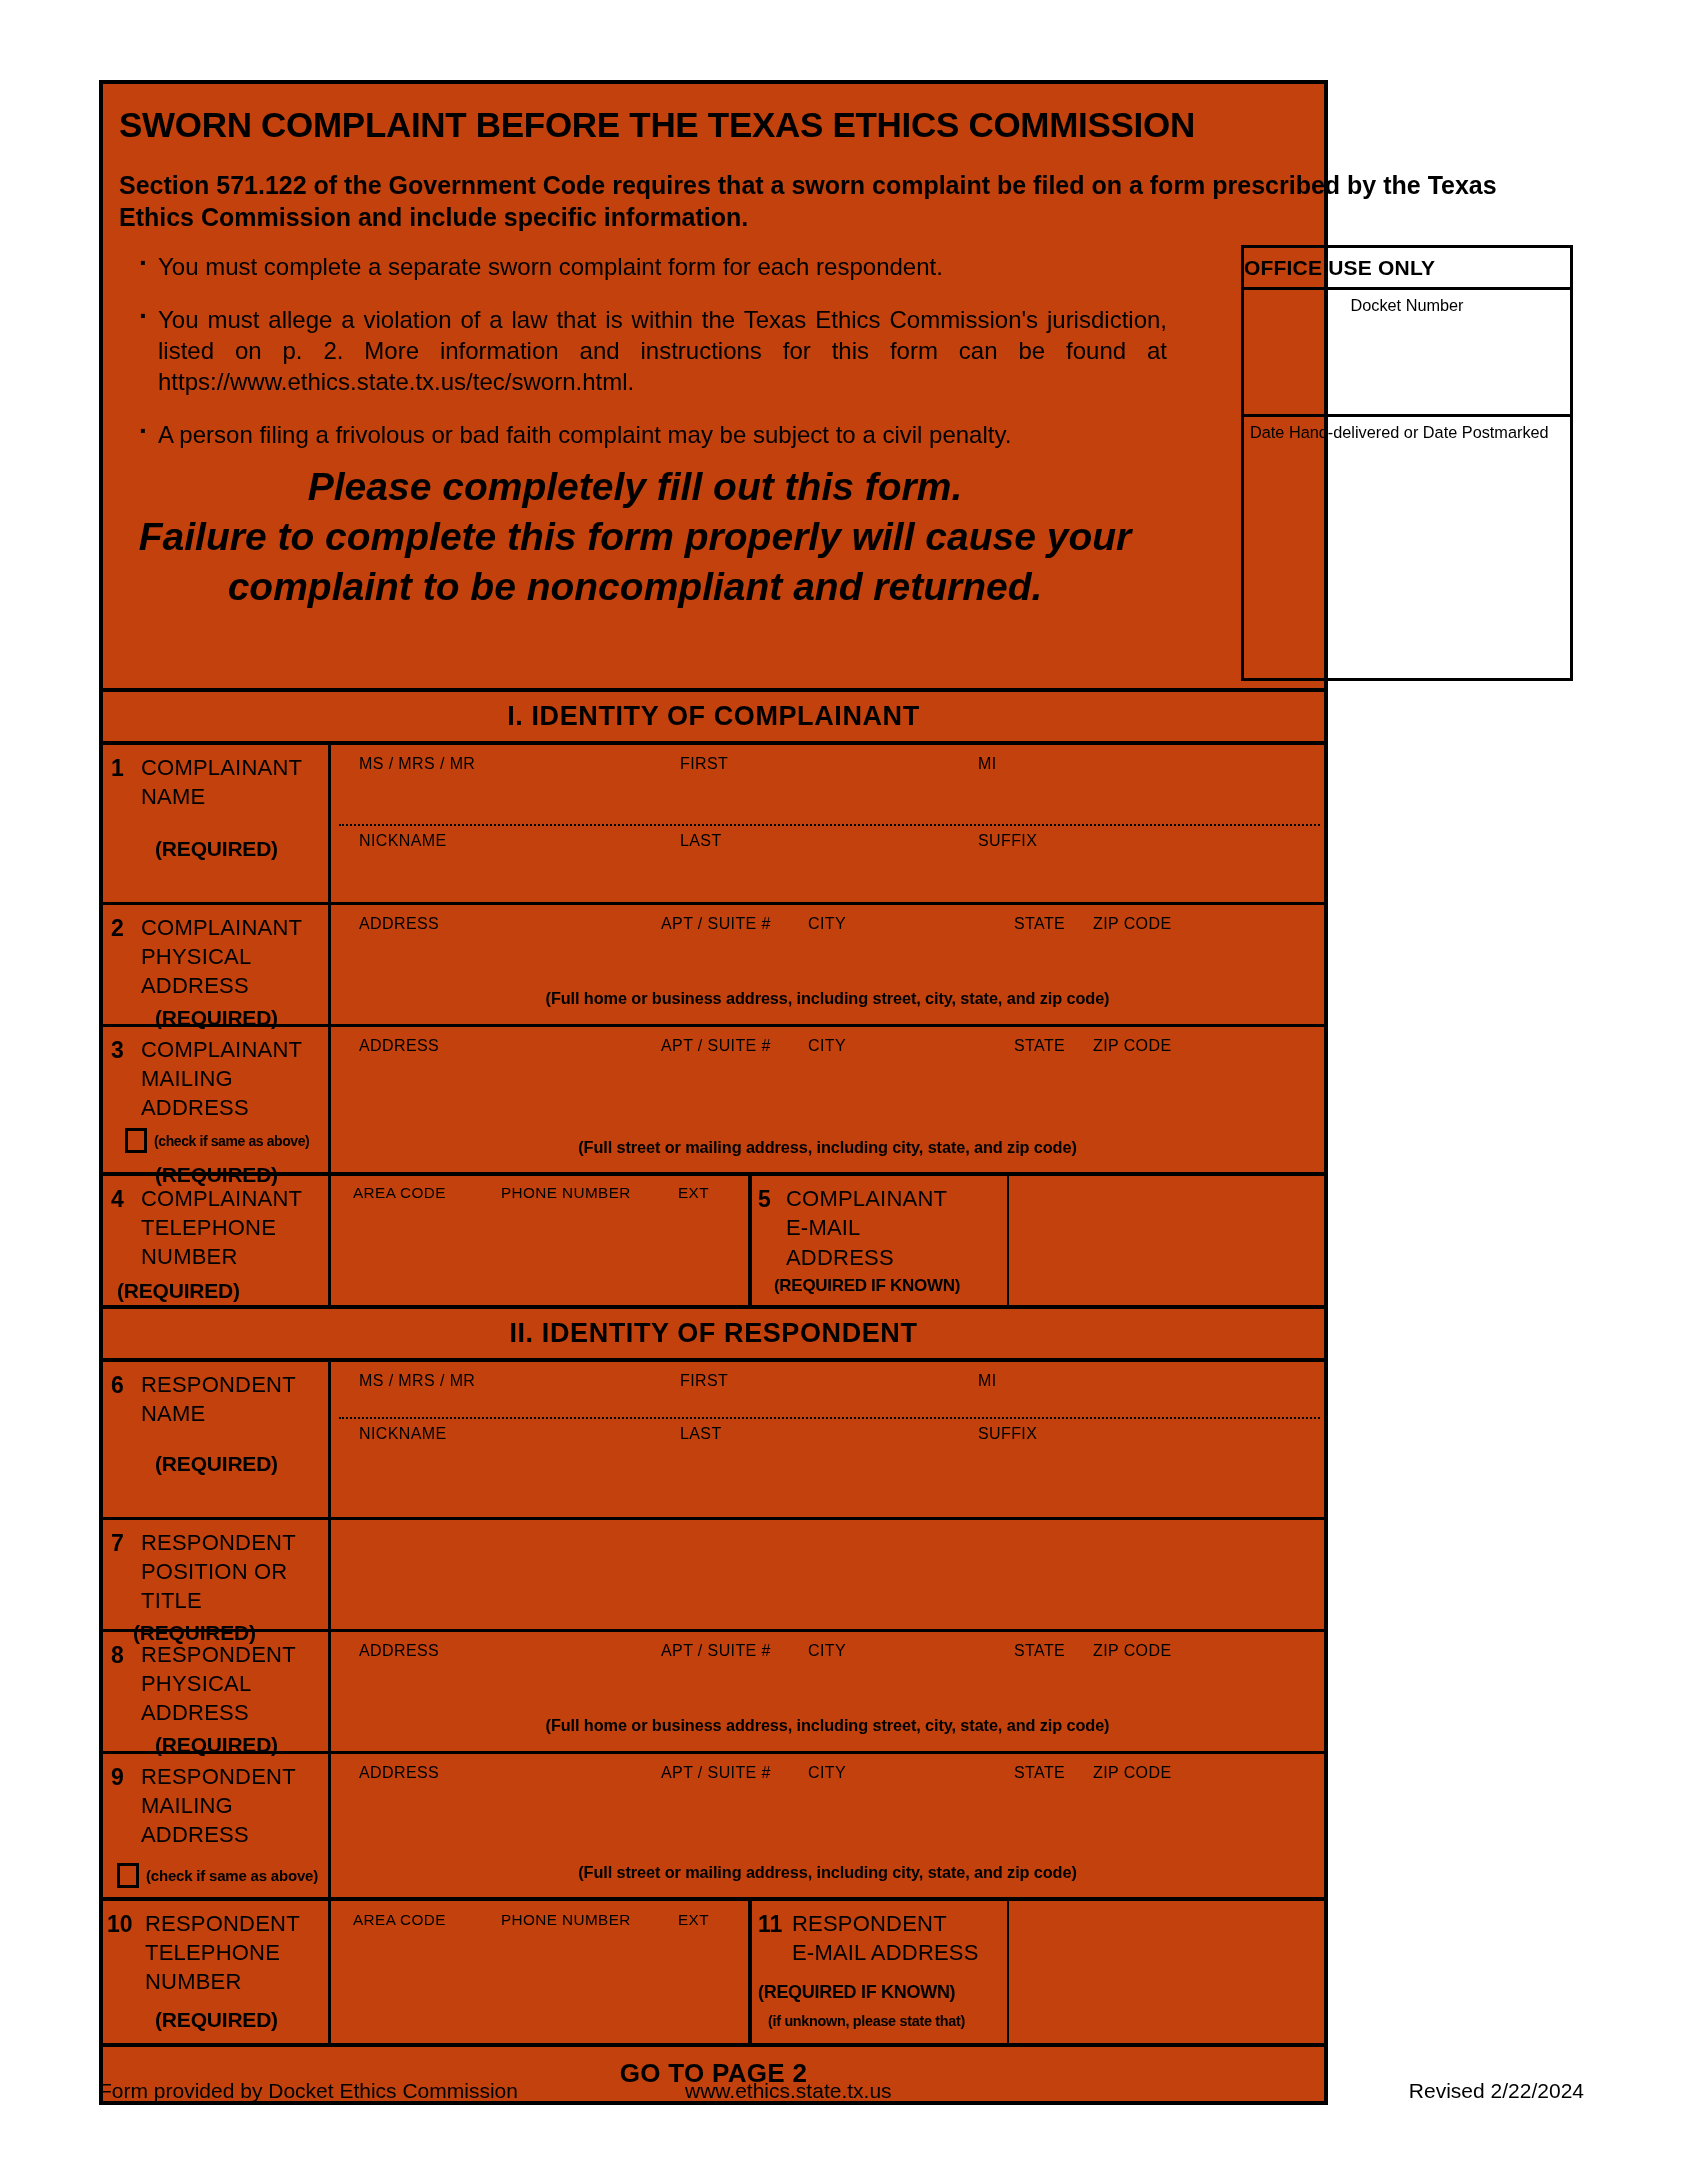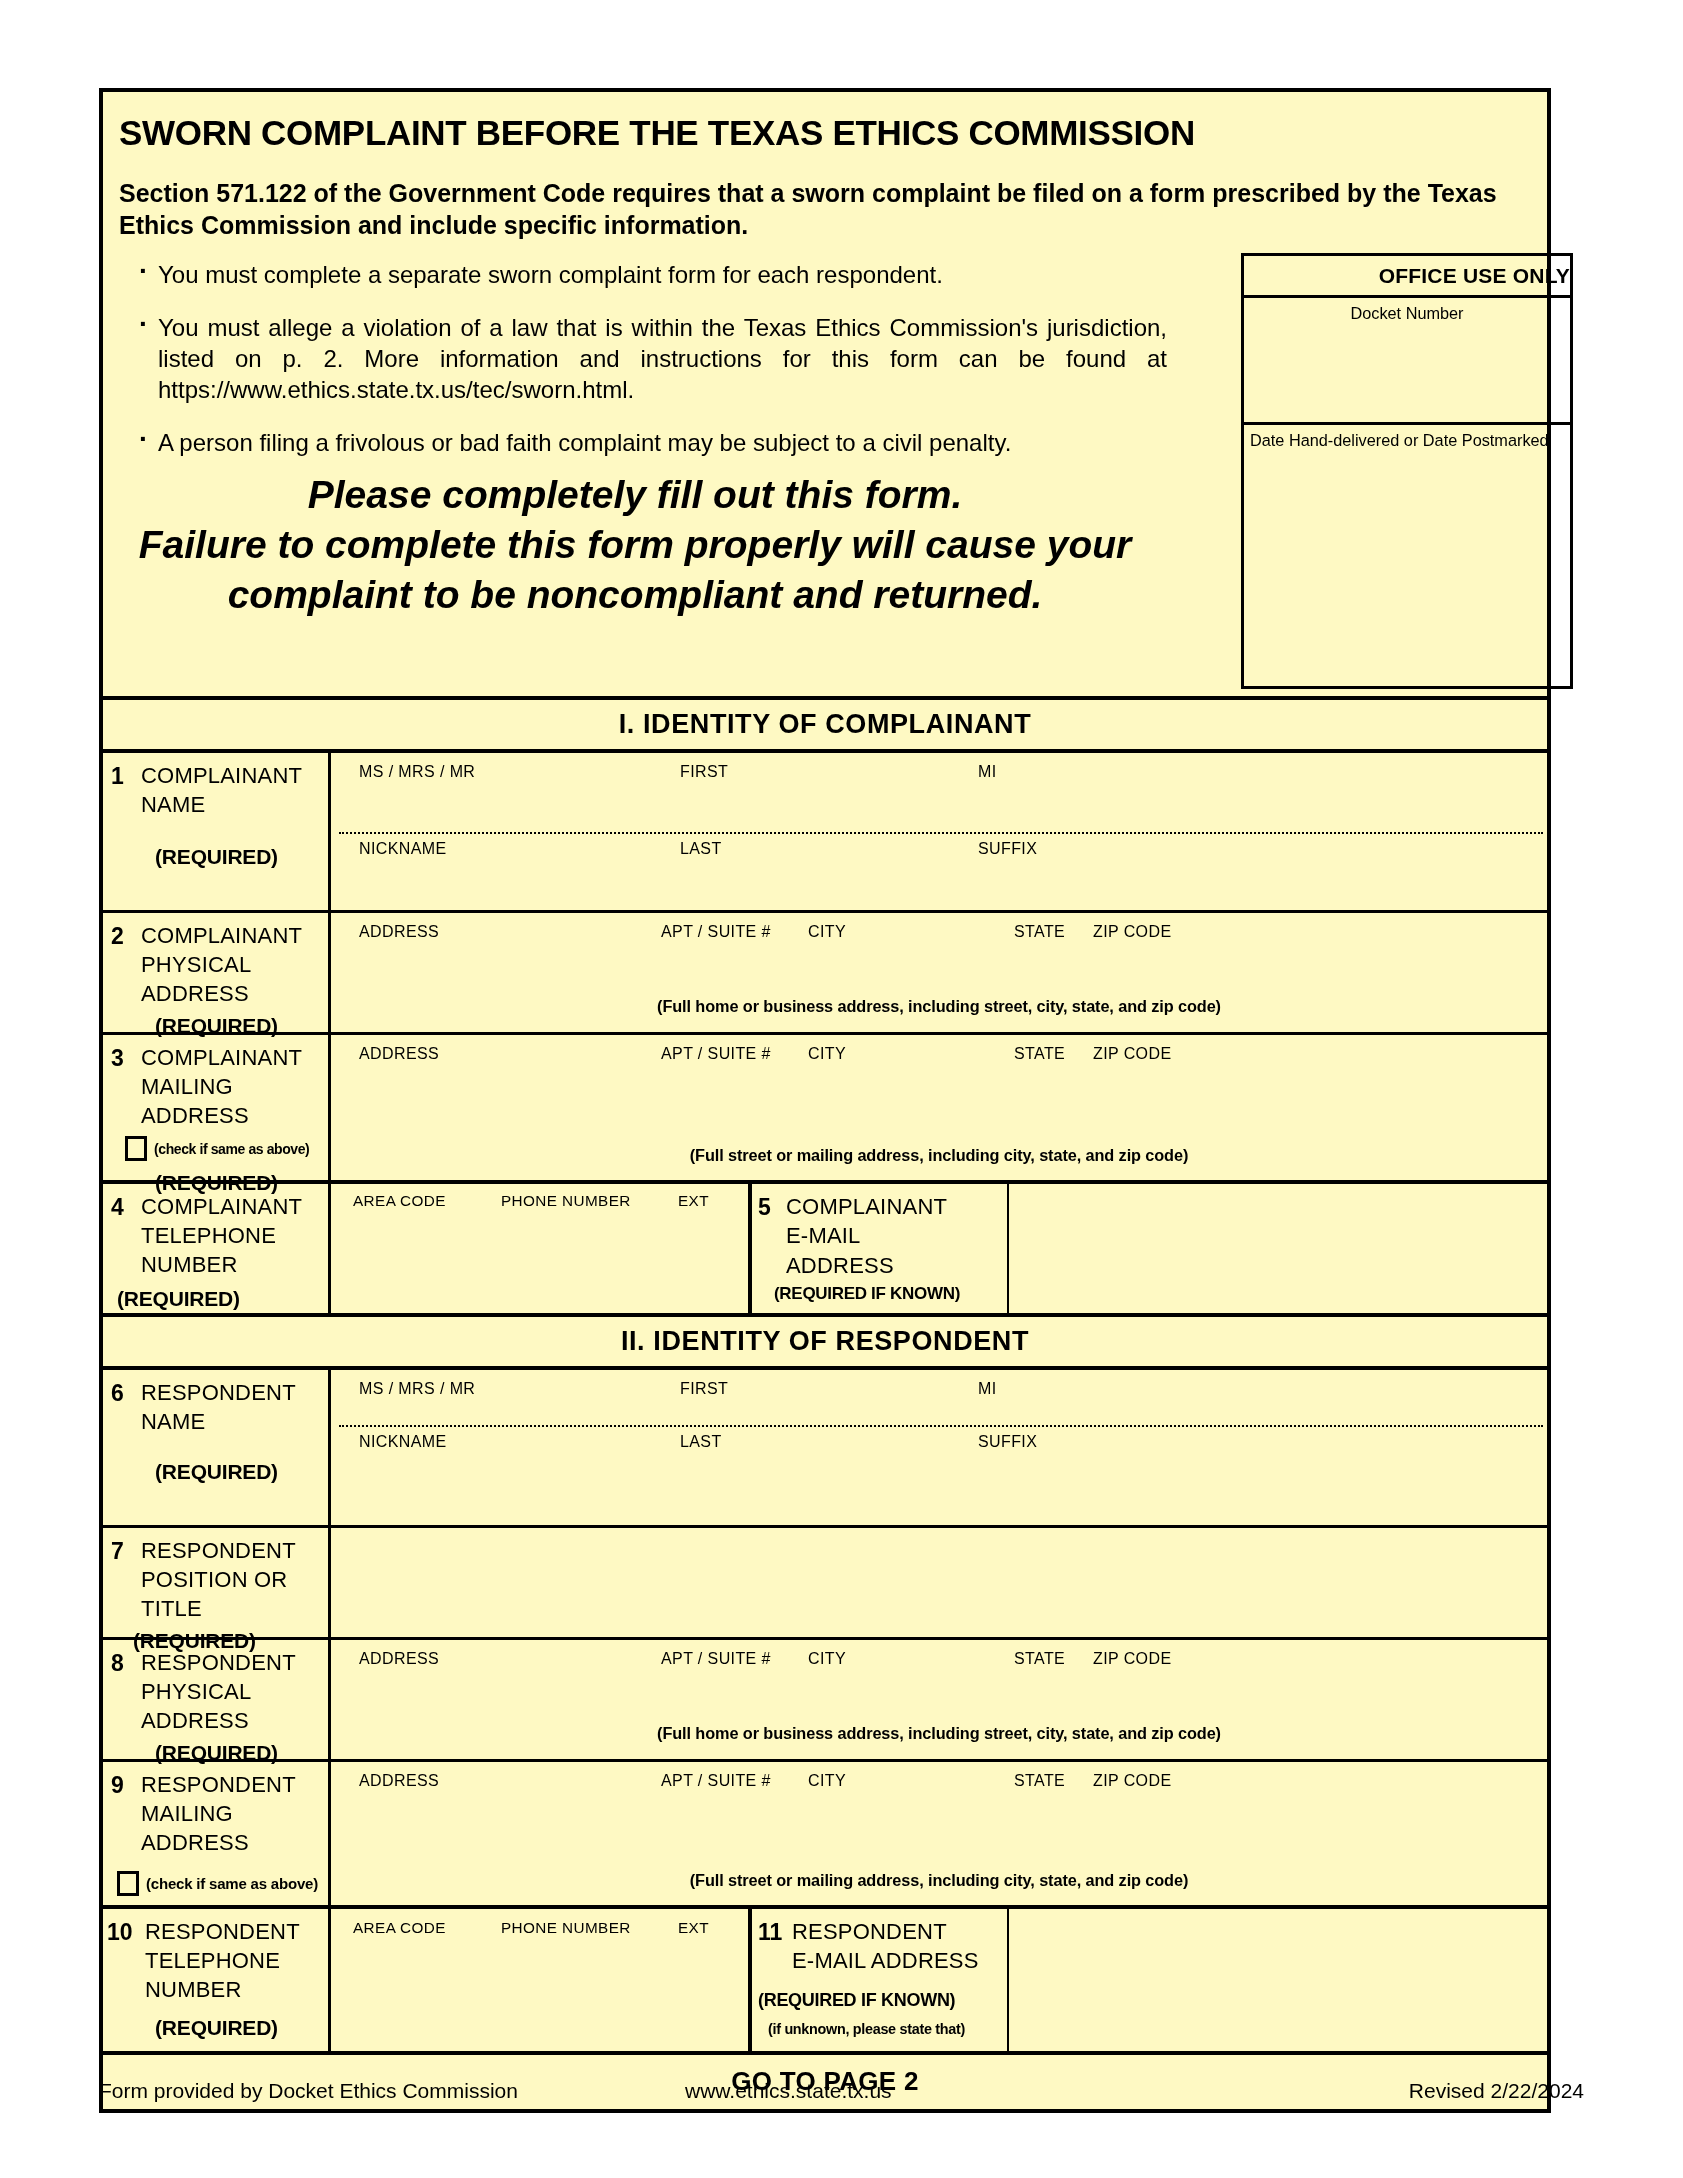--- a/index.html
+++ b/index.html
@@ -20,25 +20,25 @@
     position: absolute;
     left: 0; top: 0;
     width: 1683px;
     height: 2178px;
   }
 
   
   .form-frame {
     position: absolute;
     left: 99px;
-    top: 88px;
-    width: 1452px;          
+    top: 80px;
+    width: 1229px;          
     border: 4px solid #000;
     box-sizing: border-box;
-    background: #fef9c3;
+    background: #c2410c;
   }
 
   
   .header-block {
     position: relative;
     padding: 0;
     height: 582px;
     box-sizing: border-box;
   }
 
@@ -98,21 +98,21 @@
   .office-box {
     position: absolute;
     left: 1138px;           
     top: 139px;
     width: 332px;
     height: 436px;
     border: 3px solid #000;
     box-sizing: border-box;
   }
   .office-title {
-    text-align: right;
+    text-align: left;
     font-size: 21px;
     font-weight: bold;
     padding: 8px 0 7px 0;
     border-bottom: 3px solid #000;
     letter-spacing: 0.2px;
   }
   .office-cell {
     box-sizing: border-box;
     padding: 6px 8px 0 8px;
   }

